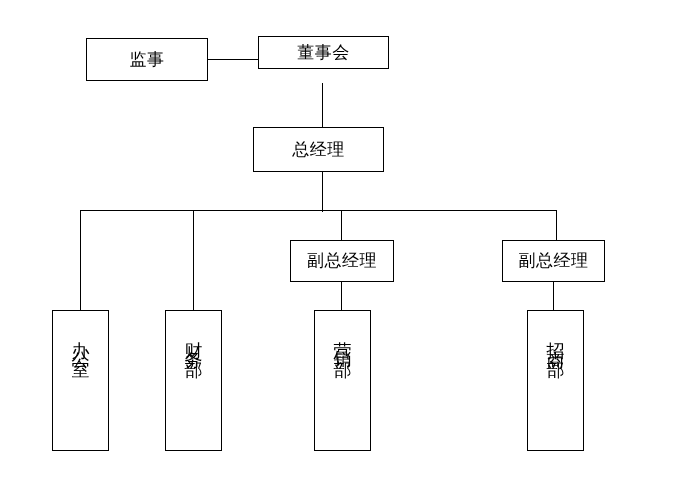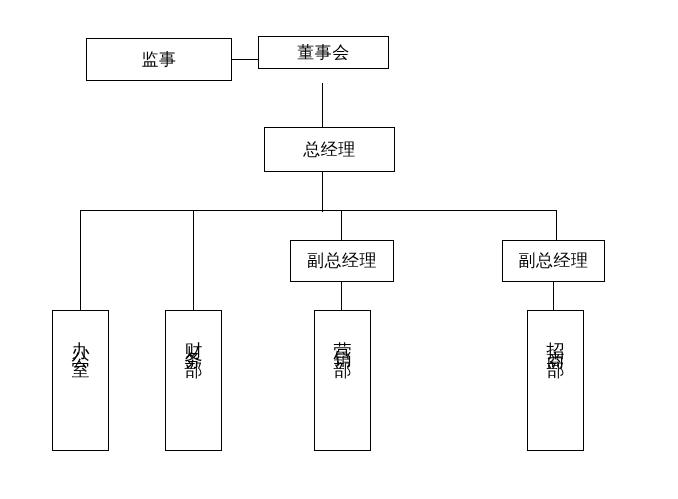--- a/index.html
+++ b/index.html
@@ -88,29 +88,29 @@
   <div class="line v" style="left:193px; top:210px; height:100px;"></div>
 
   <div class="line v" style="left:341px; top:210px; height:31px;"></div>
 
   <div class="line v" style="left:556px; top:210px; height:31px;"></div>
 
   <div class="line v" style="left:341px; top:280px; height:31px;"></div>
 
   <div class="line v" style="left:553px; top:280px; height:31px;"></div>
 
-  <div class="node horiz" style="left:86px; top:38px; width:146px; height:43px;">
+  <div class="node horiz" style="left:86px; top:38px; width:122px; height:43px;">
     <span class="node-label">监事</span>
   </div>
 
   <div class="node horiz" style="left:258px; top:36px; width:131px; height:33px;">
     <span class="node-label">董事会</span>
   </div>
 
-  <div class="node horiz" style="left:264px; top:127px; width:131px; height:45px;">
+  <div class="node horiz" style="left:253px; top:127px; width:131px; height:45px;">
     <span class="node-label">总经理</span>
   </div>
 
   <div class="node horiz" style="left:290px; top:240px; width:104px; height:42px;">
     <span class="node-label">副总经理</span>
   </div>
 
   <div class="node horiz" style="left:502px; top:240px; width:103px; height:42px;">
     <span class="node-label">副总经理</span>
   </div>

